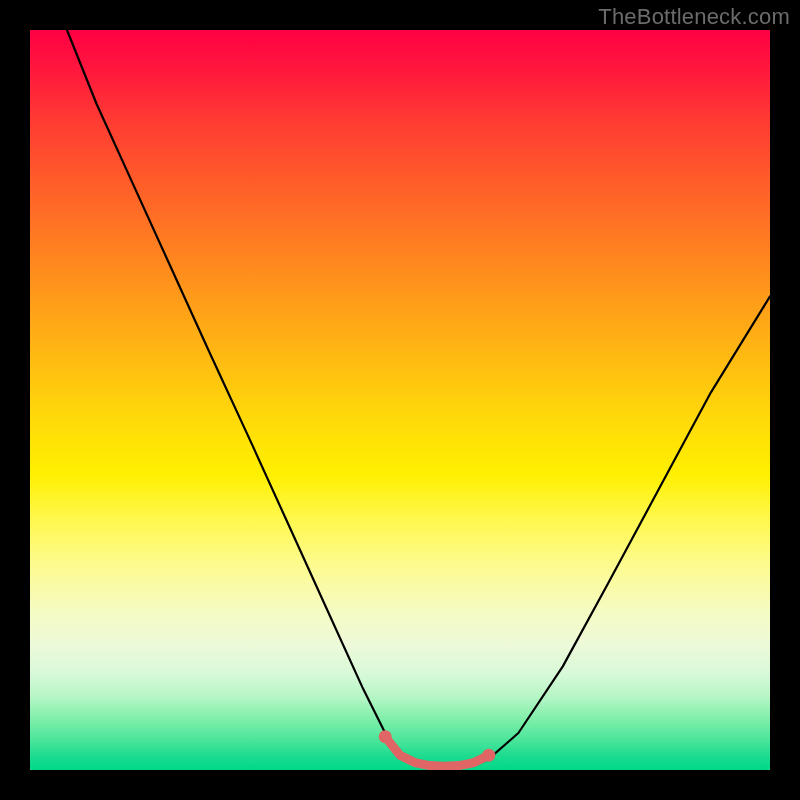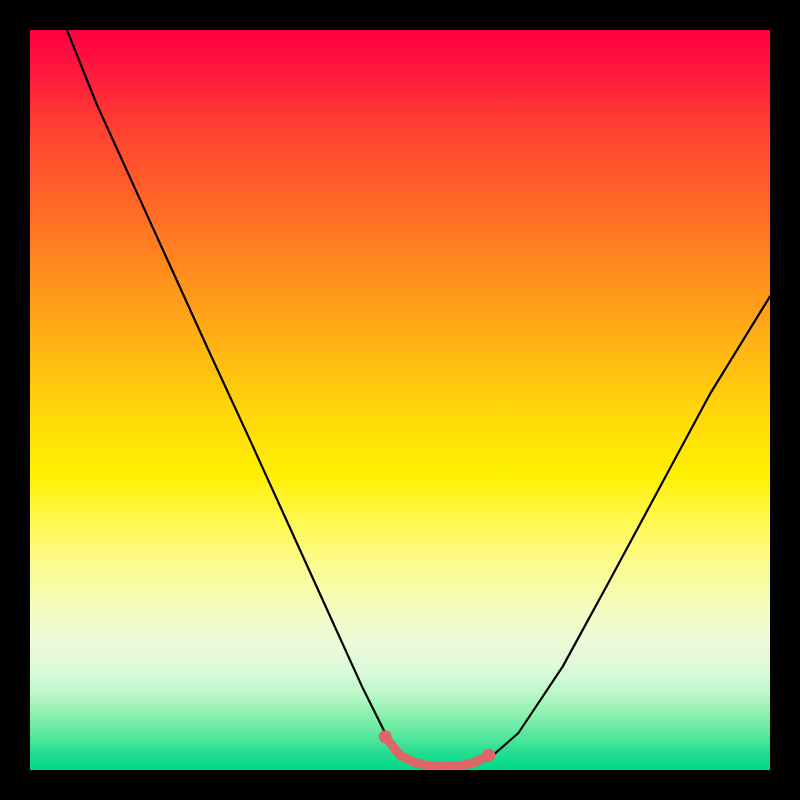--- a/index.html
+++ b/index.html
@@ -77,13 +77,14 @@
 
     <svg class="highlight-layer" viewBox="0 0 740 740" preserveAspectRatio="none">
       <path id="highlight-stroke" d="M355.20 706.70 L370.00 725.20 L384.80 732.60 L399.60 735.56 L414.40 736.30 L429.20 735.56 L444.00 732.60 L458.80 725.20" stroke="#e06565" stroke-width="9" fill="none" stroke-linecap="round" stroke-linejoin="round"></path>
       <g id="highlight-dots">
           <circle cx="355.20" cy="706.70" r="6.5" fill="#e06565"></circle>
           <circle cx="458.80" cy="725.20" r="6.5" fill="#e06565"></circle>
         </g>
     </svg>
   </div>
 
+  <div class="watermark">TheBottleneck.com</div>
 </div>
 
 </body></html>

